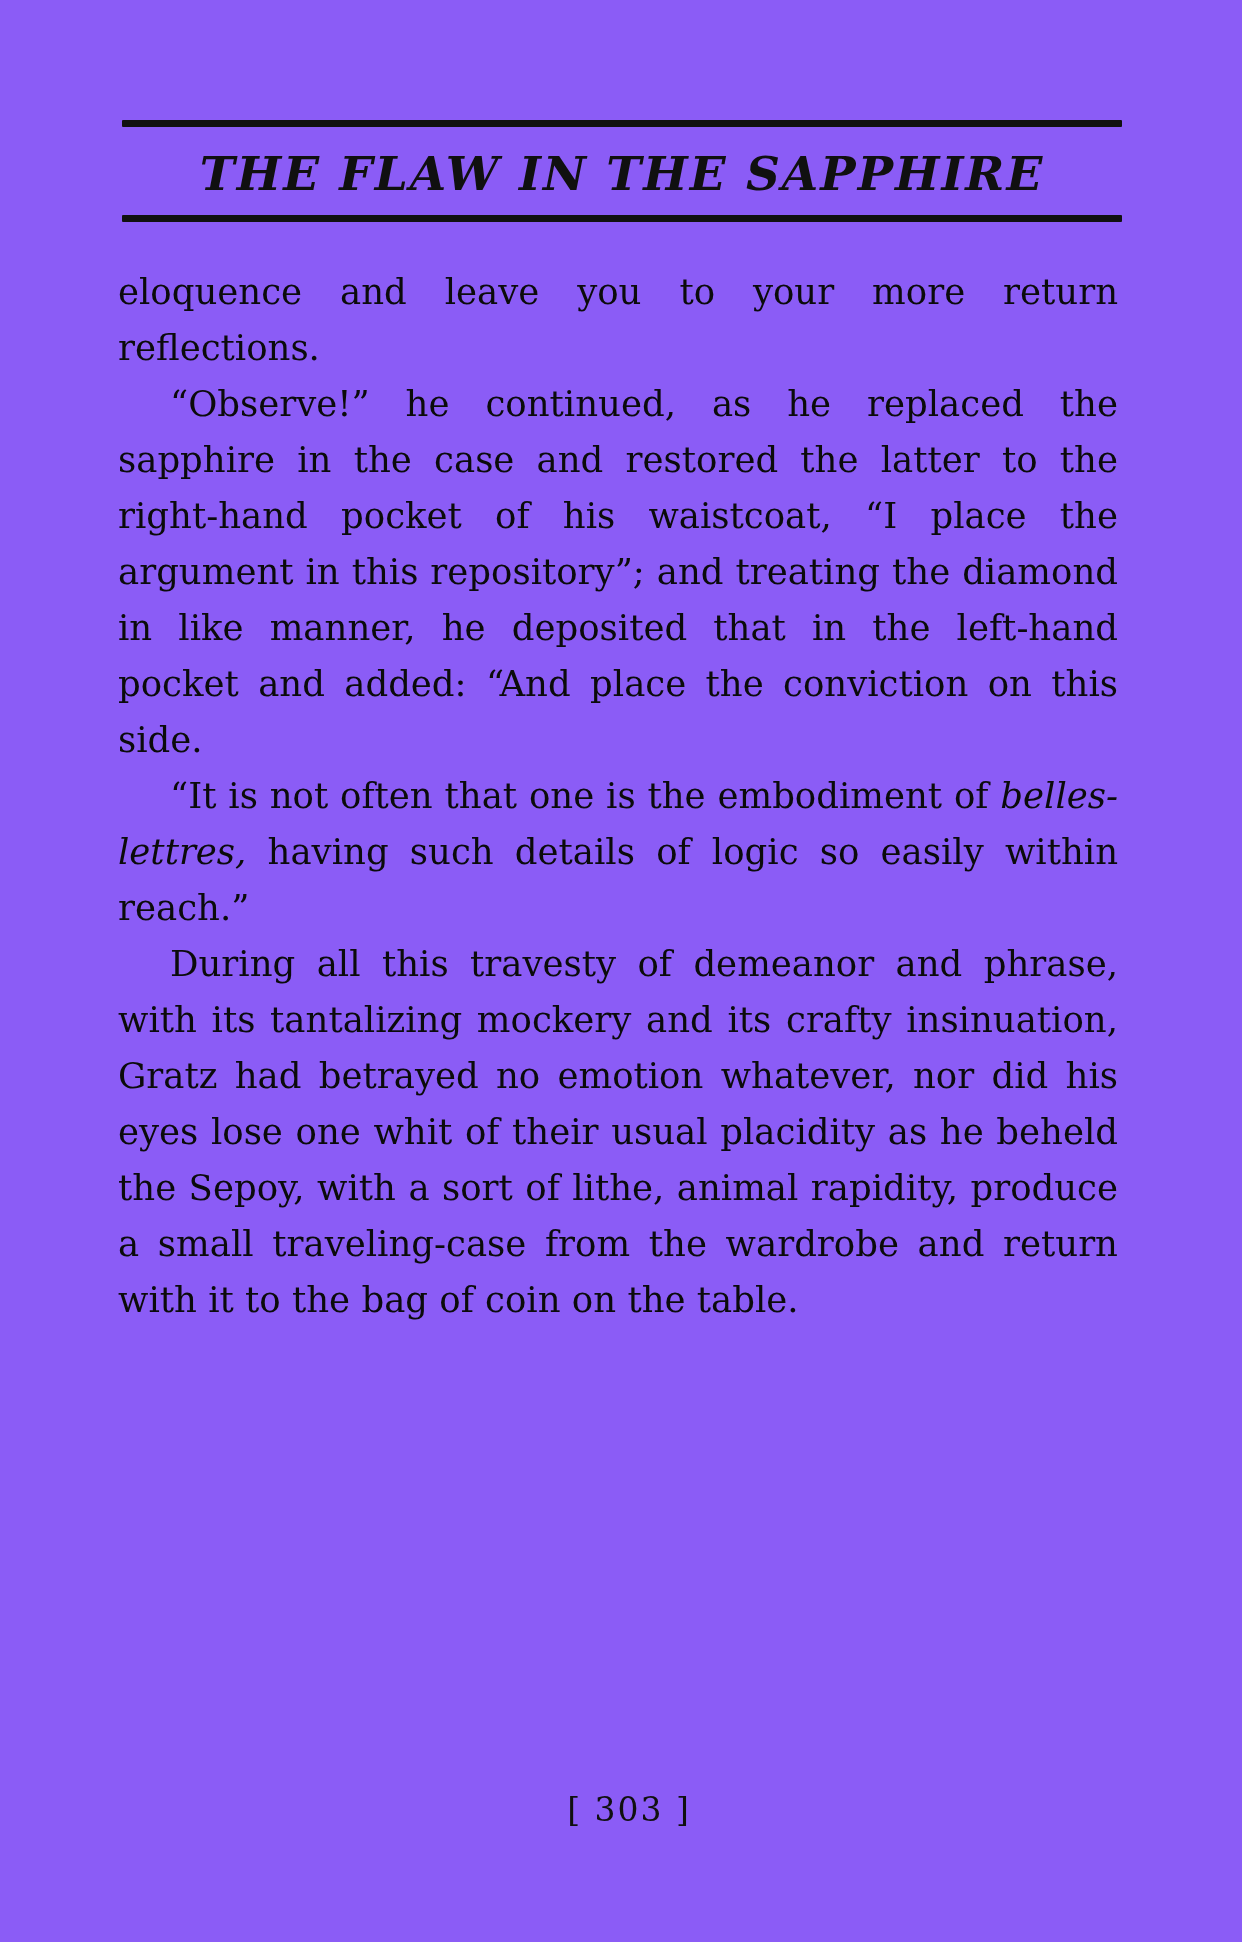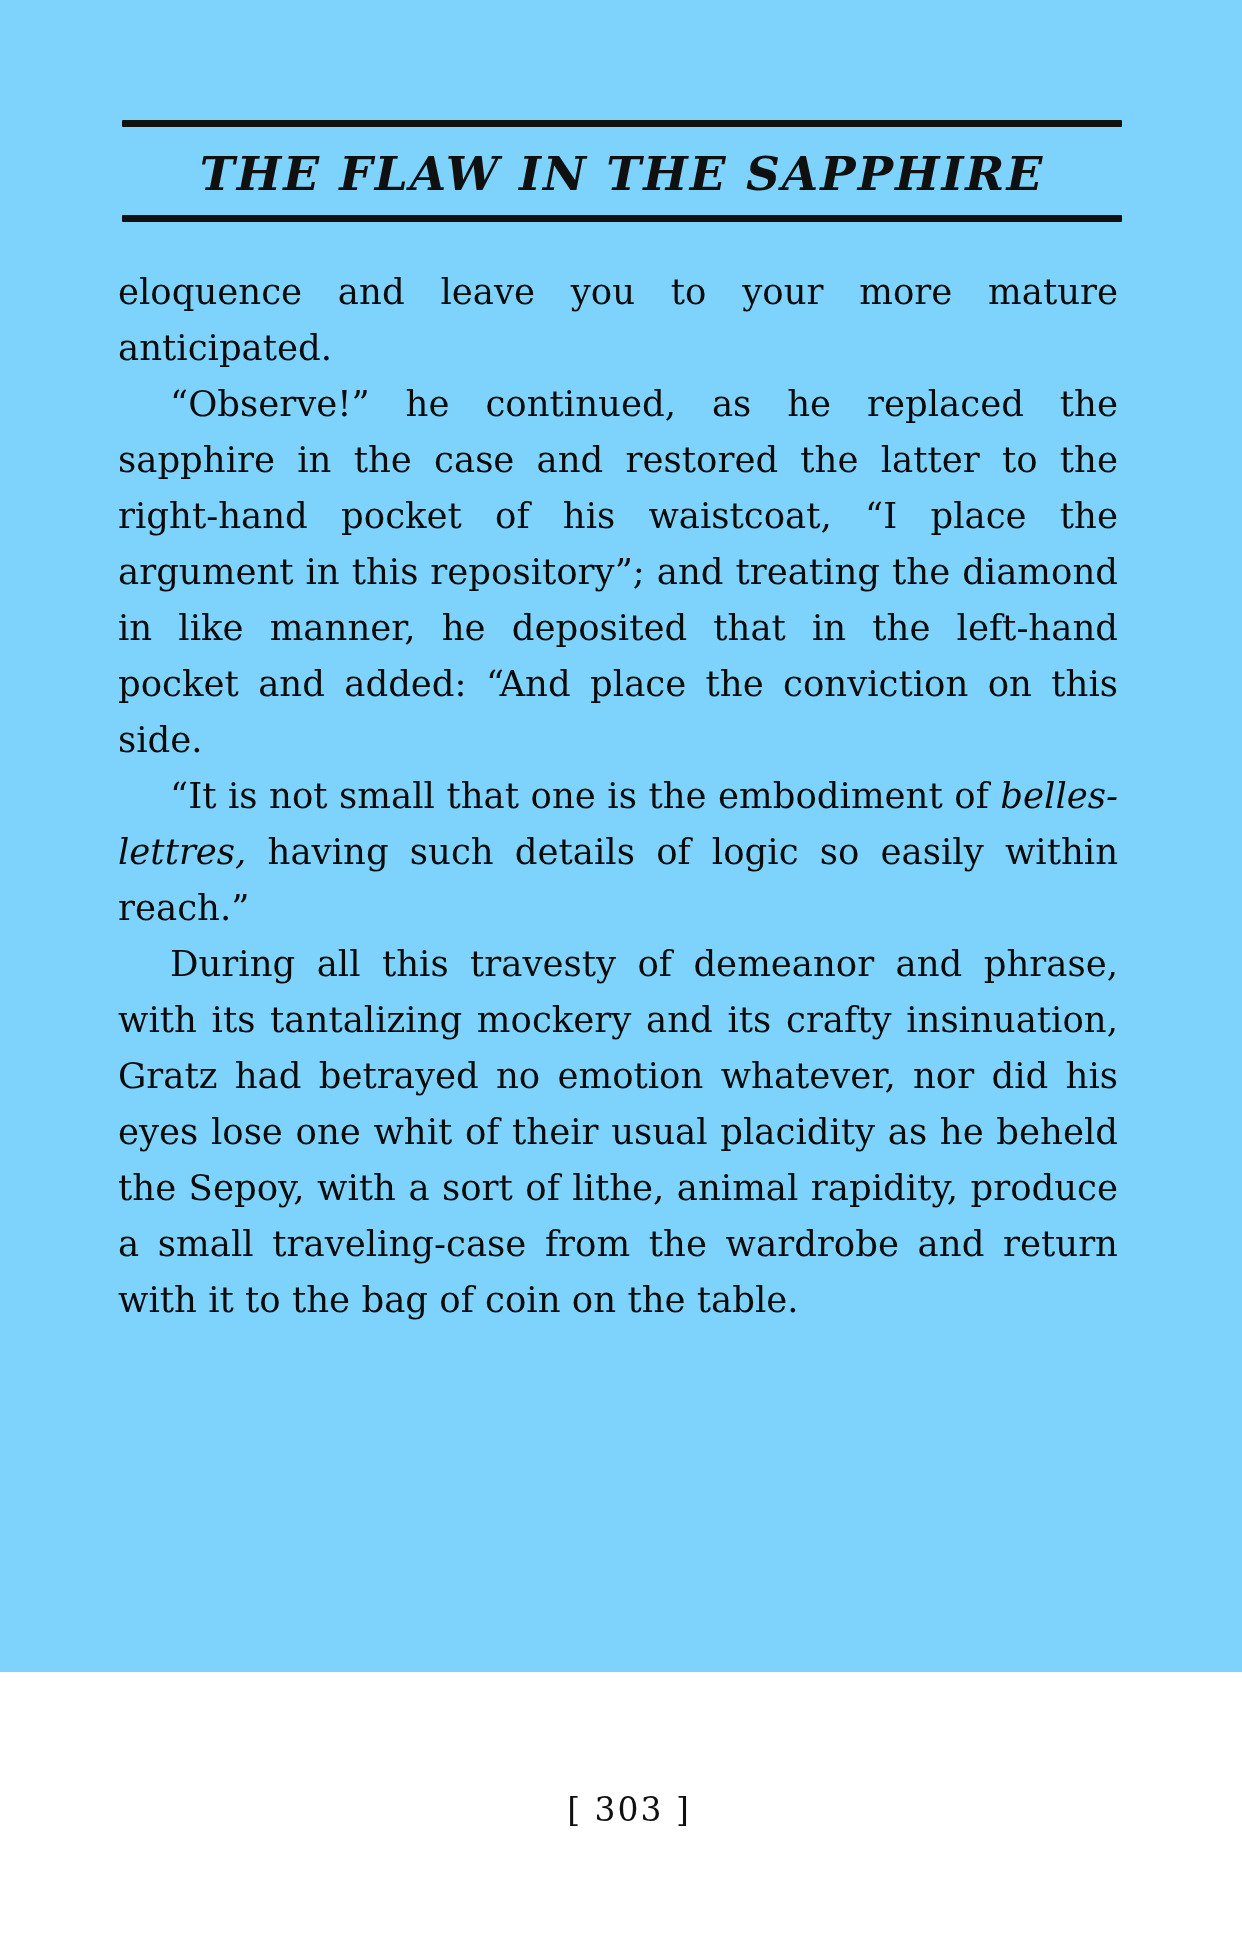--- a/index.html
+++ b/index.html
@@ -13,22 +13,22 @@
     font-family: "Liberation Serif", serif;
     color: #0a0a0a;
     position: relative;
     overflow: hidden;
   }
   .page {
     position: absolute;
     left: 0;
     top: 0;
     width: 1242px;
-    height: 1672px;
-    background: #7dd3fc;
+    height: 1942px;
+    background: #8b5cf6;
   }
   .content {
     position: absolute;
     left: 118px;
     top: 120px;
     width: 1008px;
   }
   .rule-top {
     height: 7px;
     background: #111;
@@ -93,23 +93,23 @@
 
   <div class="content">
 
     <div class="rule-top"></div>
 
     <div class="header-title">THE FLAW IN THE SAPPHIRE</div>
 
     <div class="rule-bottom"></div>
 
     <div class="body-text" id="body-text">
-        <p><span>eloquence and leave you to your more mature anticipated.</span></p>
+        <p><span>eloquence and leave you to your more return reflections.</span></p>
         <p class="indent"><span>“Observe!” he continued, as he replaced the sapphire in the case and restored the latter to the right-hand pocket of his waistcoat, “I place the argument in this repository”; and treating the diamond in like manner, he deposited that in the left-hand pocket and added: “And place the conviction on this side.</span></p>
-        <p class="indent"><span>“It is not small that one is the embodiment of </span><i>belles-lettres,</i><span> having such details of logic so easily within reach.”</span></p>
+        <p class="indent"><span>“It is not often that one is the embodiment of </span><i>belles-lettres,</i><span> having such details of logic so easily within reach.”</span></p>
         <p class="indent"><span>During all this travesty of demeanor and phrase, with its tantalizing mockery and its crafty insinuation, Gratz had betrayed no emotion whatever, nor did his eyes lose one whit of their usual placidity as he beheld the Sepoy, with a sort of lithe, animal rapidity, produce a small traveling-case from the wardrobe and return with it to the bag of coin on the table.</span></p>
       </div>
 
   </div>
 
   <div class="folio">[ 303 ]</div>
 
 </div>
 
 </body></html>

